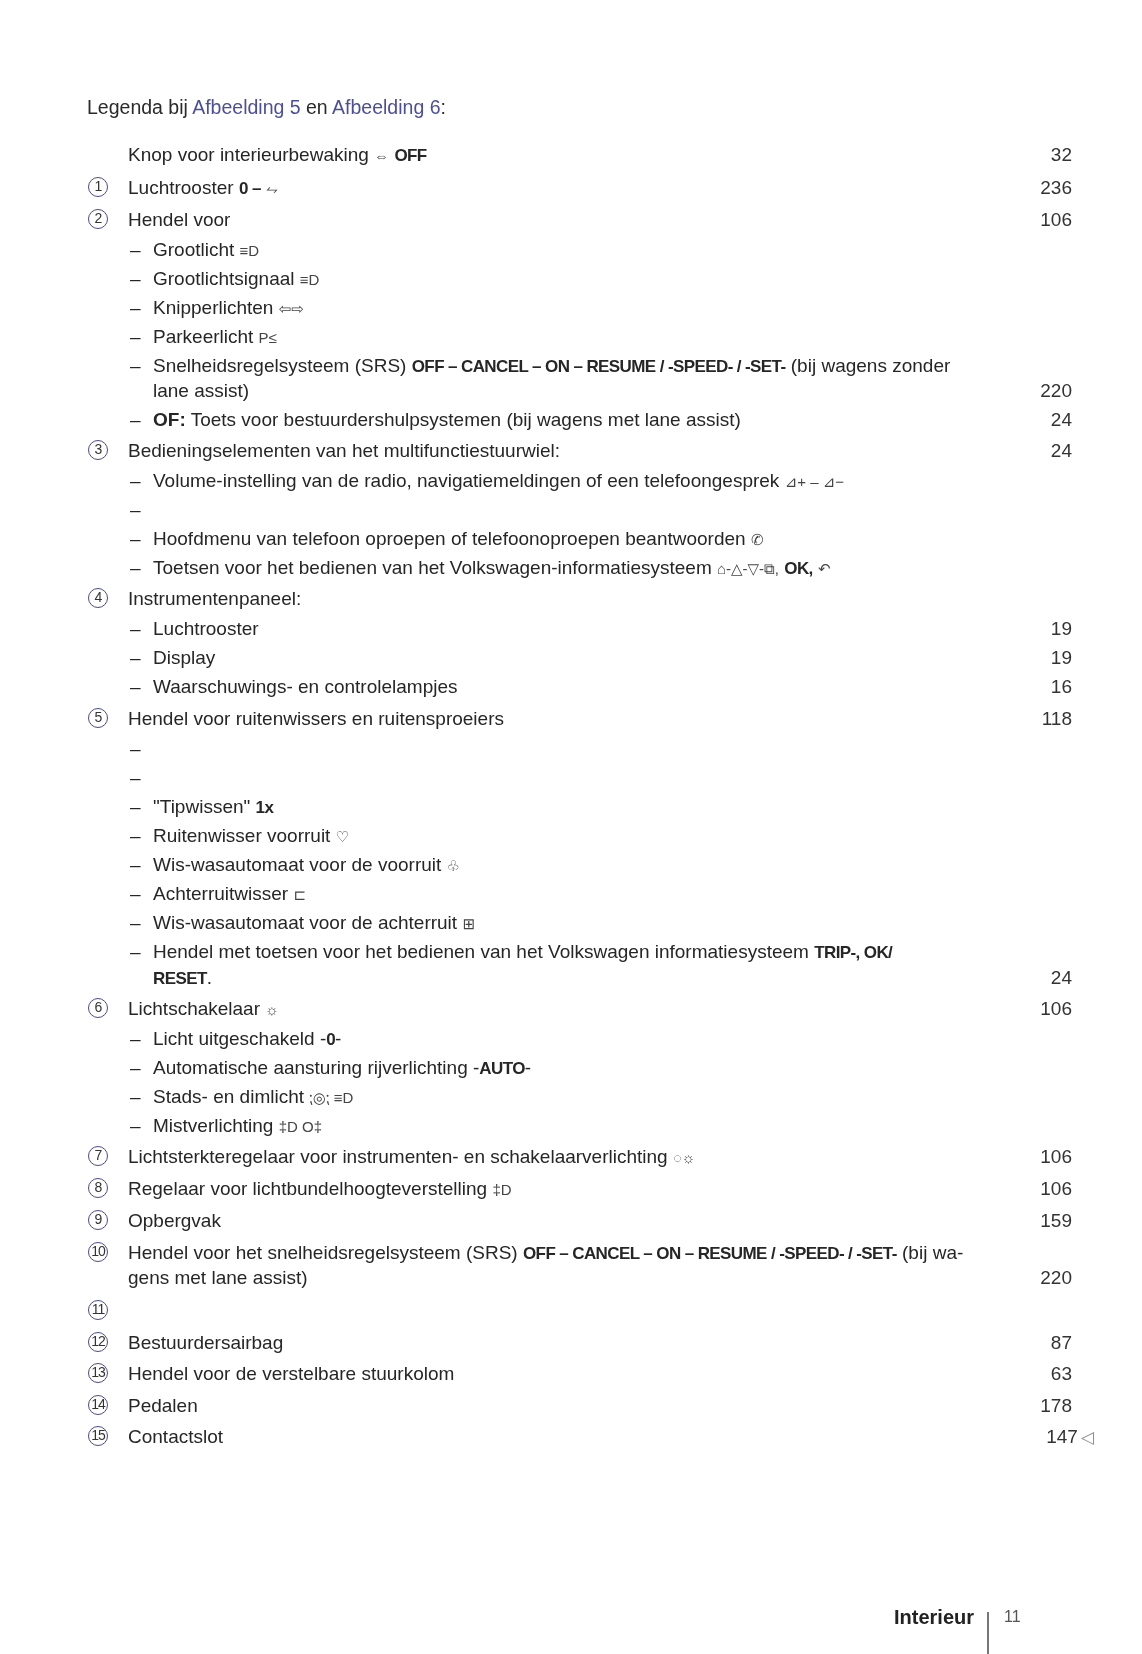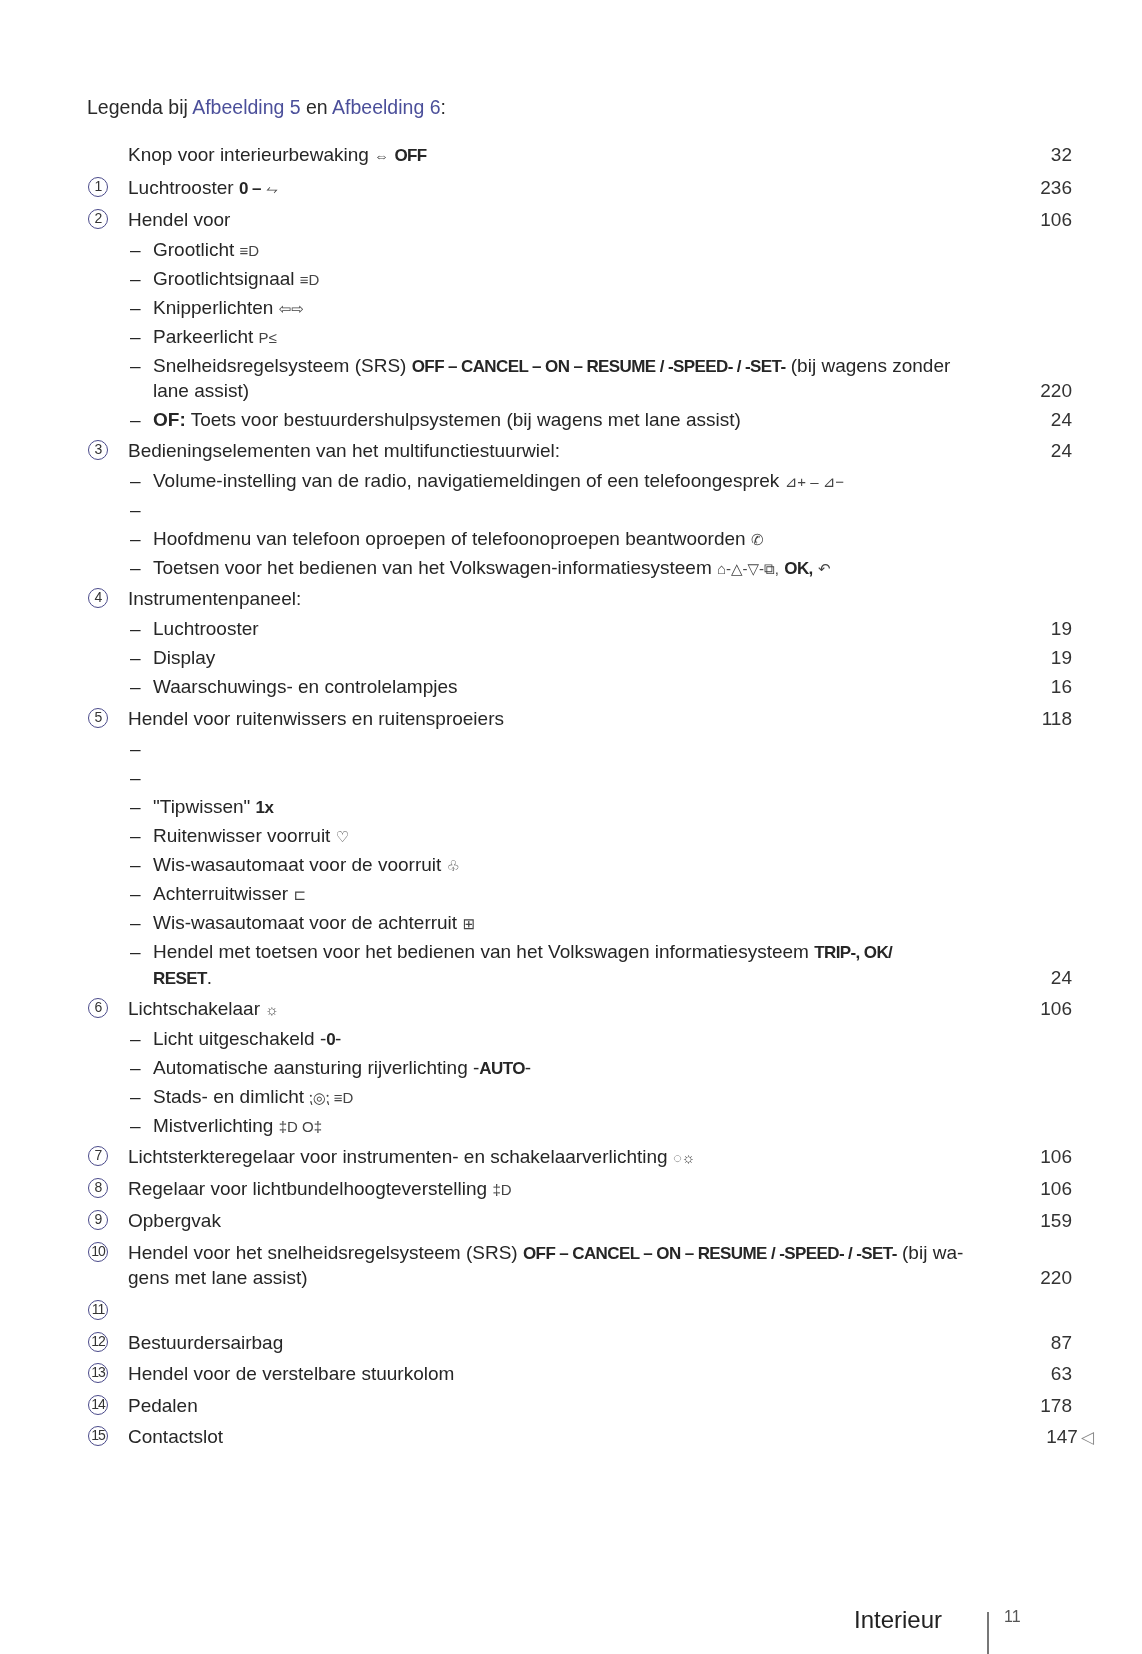--- a/index.html
+++ b/index.html
@@ -14,21 +14,21 @@
   .lvl1 { left:128px; }
   .lvl2-dash { left:130px; }
   .lvl2 { left:153px; }
   .leader { position:absolute; right:167px; height:26px; overflow:hidden;
             background-image:radial-gradient(circle, #777 0.9px, transparent 1.2px);
             background-size:9.5px 26px; background-position:right 17px; background-repeat:repeat-x; }
   .page { position:absolute; right:70px; text-align:right; width:60px; color:#333; }
   .b { font-family:"Liberation Sans", sans-serif; font-weight:bold; font-stretch:condensed; letter-spacing:-0.6px; font-size:17px; }
   .ic { font-size:15px; color:#444; }
   .back { color:#888; font-size:17px; margin-left:3px; }
-  .footer-label { position:absolute; left:854px; top:1606px; font-weight:normal; font-size:24px; color:#222; }
+  .footer-label { position:absolute; left:894px; top:1606px; font-weight:bold; font-size:20px; color:#222; }
   .footer-bar { position:absolute; left:987px; top:1612px; width:2px; height:42px; background:#777; }
   .footer-num { position:absolute; left:1004px; top:1608px; font-size:16px; color:#555; }
 </style>
 </head>
 <body>
 
 <div class="title">
   <span>Legenda bij </span><span class="link">Afbeelding 5</span><span> en </span><span class="link">Afbeelding 6</span><span>:</span>
 </div>
 

